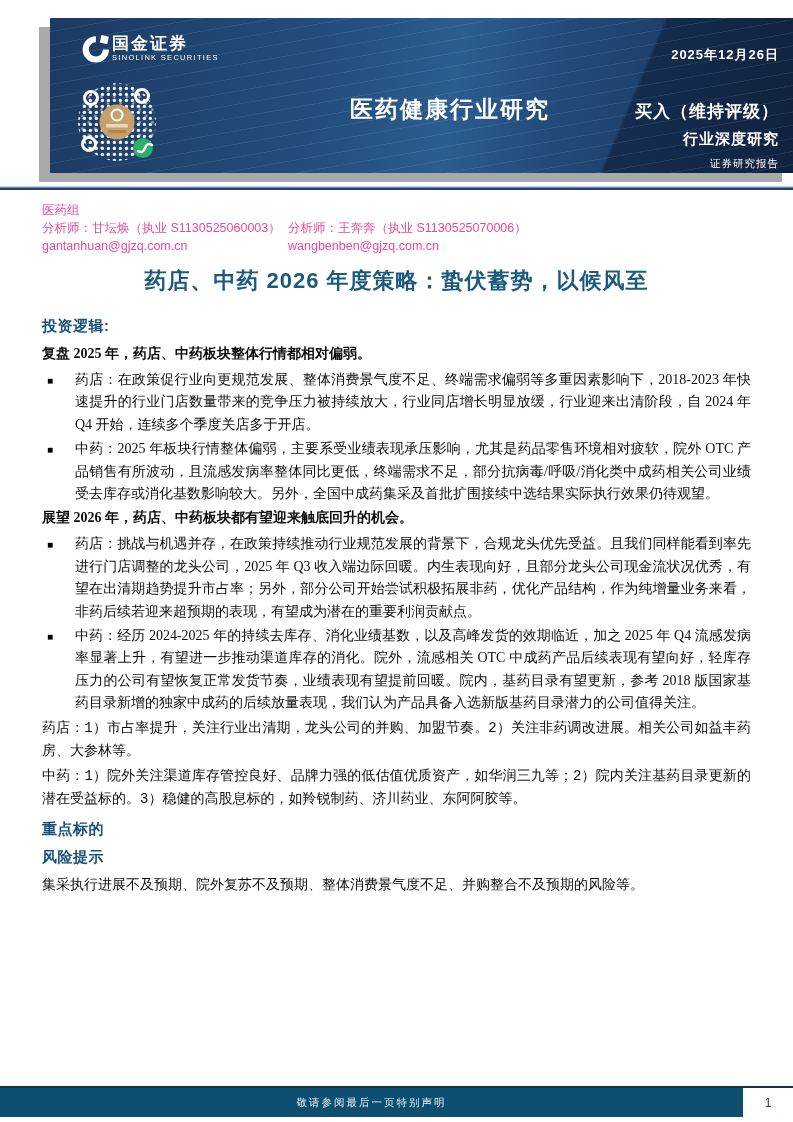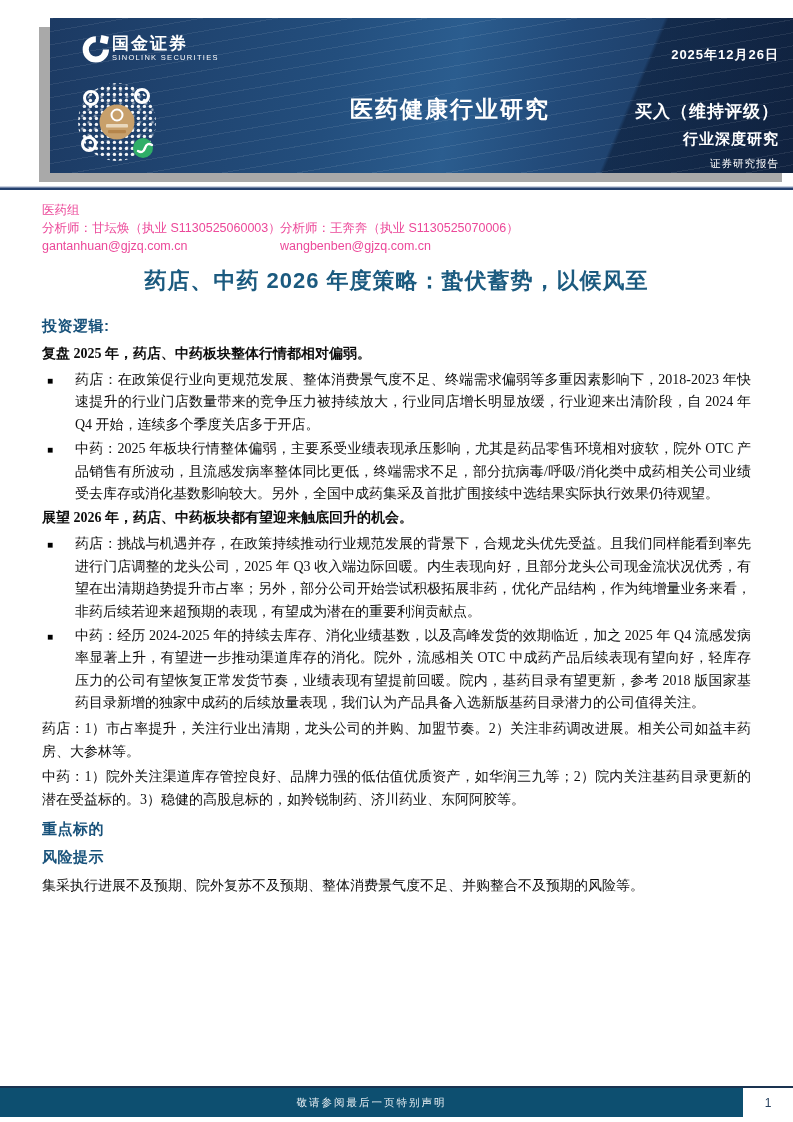--- a/index.html
+++ b/index.html
@@ -37,21 +37,21 @@
 
   
   .top-rule {
     position:absolute; top:186px; left:0; width:793px; height:4px;
     background:linear-gradient(to bottom, #c9d1df 0 1px, #7486a8 1px 2px, #24406e 2px 4px);
   }
 
   
   .analysts { position:absolute; top:201px; left:42px; width:560px; color:#ec4899; }
   .analysts .group { font-size:12.5px; line-height:18px; }
-  .an-grid { display:grid; grid-template-columns:238px auto; column-gap:0; }
+  .an-grid { display:grid; grid-template-columns:238px auto; column-gap:8px; }
   .an-grid div { font-size:12.5px; line-height:18px; white-space:nowrap; }
 
   
   .doc-title {
     position:absolute; top:266px; left:0; width:793px; text-align:center;
     font-size:22px; font-weight:bold; color:#1b5a7f; letter-spacing:1px; white-space:nowrap;
   }
 
   
   .body-flow { position:absolute; top:308px; left:42px; width:709px; color:#0d0d0d; }
@@ -63,21 +63,21 @@
   .lead {
     font-family:"Liberation Serif", serif;
     font-size:14px; font-weight:bold; line-height:22px; margin:2px 0 4px 0;
   }
   .bullet {
     position:relative; padding-left:33px; font-family:"Liberation Serif", serif;
     font-size:14px; line-height:22.4px; text-align:justify; margin-bottom:2px;
   }
   .bullet .mark { position:absolute; left:5px; top:1px; font-size:10px; color:#000; }
   .para {
-    font-family:Liberation Serif, serif; font-size:14px; line-height:23px;
+    font-family:Liberation Mono, monospace; font-size:14px; line-height:23px;
     text-align:justify; margin-bottom:2px;
   }
 
   
   .footer {
     position:absolute; top:1086px; left:0; width:793px; height:31px;
     border-top:2px solid #1a3350; display:flex;justify-content:space-between;
   }
   .footer-band {
     width:743px; height:29px; background:#0d4f70; color:#e8eff3;

